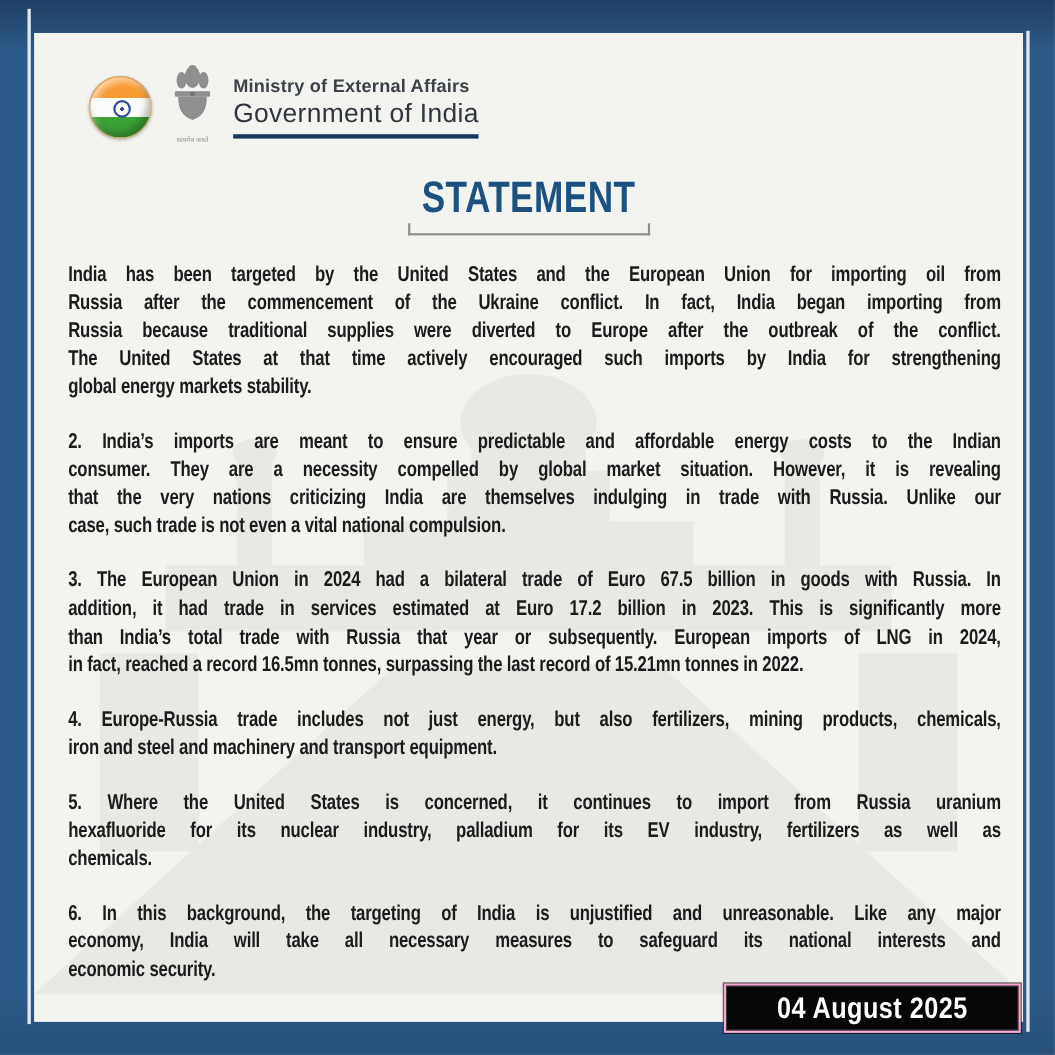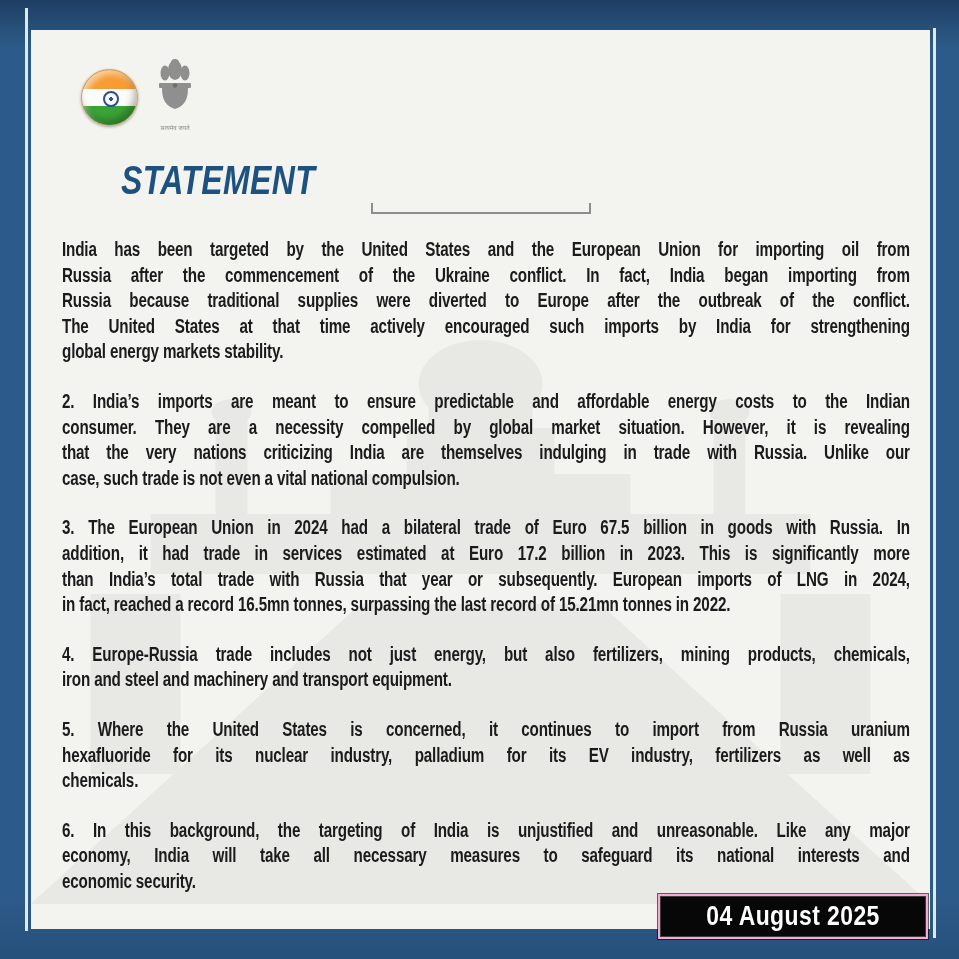--- a/index.html
+++ b/index.html
@@ -32,21 +32,21 @@
     background:radial-gradient(circle,#2a4d9b 0 1.6px,transparent 1.7px);
   }
   .emblem{flex:0 0 auto;display:flex;flex-direction:column;align-items:center;margin-top:-6px;}
   .motto{font-size:6px;color:#8a8a8a;line-height:6px;margin-top:1px;letter-spacing:0;}
   .header-text{display:flex;flex-direction:column;width:max-content;}
   .ministry{font-size:16.5px;font-weight:bold;color:#3c4249;letter-spacing:.2px;}
   .government{font-size:24px;font-weight:400;color:#2f353c;margin-top:1px;letter-spacing:.3px;}
   .gov-underline{margin-top:4px;height:0;border-bottom:4px solid #17395c;width:100%;}
 
   
-  .title-wrap{position:absolute;top:130px;left:0;width:100%;font-style:italic;}
+  .title-wrap{position:absolute;top:130px;left:0;width:100%;text-align:center;}
   .page-title{
     margin:0;font-size:40px;line-height:40px;font-weight:bold;color:#1c5180;
     transform:scaleX(.8);transform-origin:center top;letter-spacing:.5px;
   }
   .title-bracket{
     width:216px;height:9px;margin:3px auto 0;
     border-left:2px solid #8d8d8d;border-right:2px solid #8d8d8d;border-bottom:2px solid #8d8d8d;
   }
 
   
@@ -106,20 +106,22 @@
           <ellipse cx="32" cy="15" rx="4.5" ry="7.5"></ellipse>
           <circle cx="22" cy="5" r="4"></circle>
           <rect x="6" y="25" width="32" height="5" rx="1"></rect>
           <circle cx="22" cy="27.5" r="2.2" fill="#6f6f6f"></circle>
           <path d="M9,30 C9,42 13,48 22,51 C31,48 35,42 35,30 Z"></path>
         </g>
       </svg>
       <div class="motto">सत्यमेव जयते</div>
     </div>
     <div class="header-text">
+      <div class="ministry">Ministry of External Affairs</div>
+      <div class="government">Government of India</div>
       <div class="gov-underline"></div>
     </div>
   </div>
 
   <div class="title-wrap">
     <h1 class="page-title">STATEMENT</h1>
     <div class="title-bracket"></div>
   </div>
 
   <div class="content">

